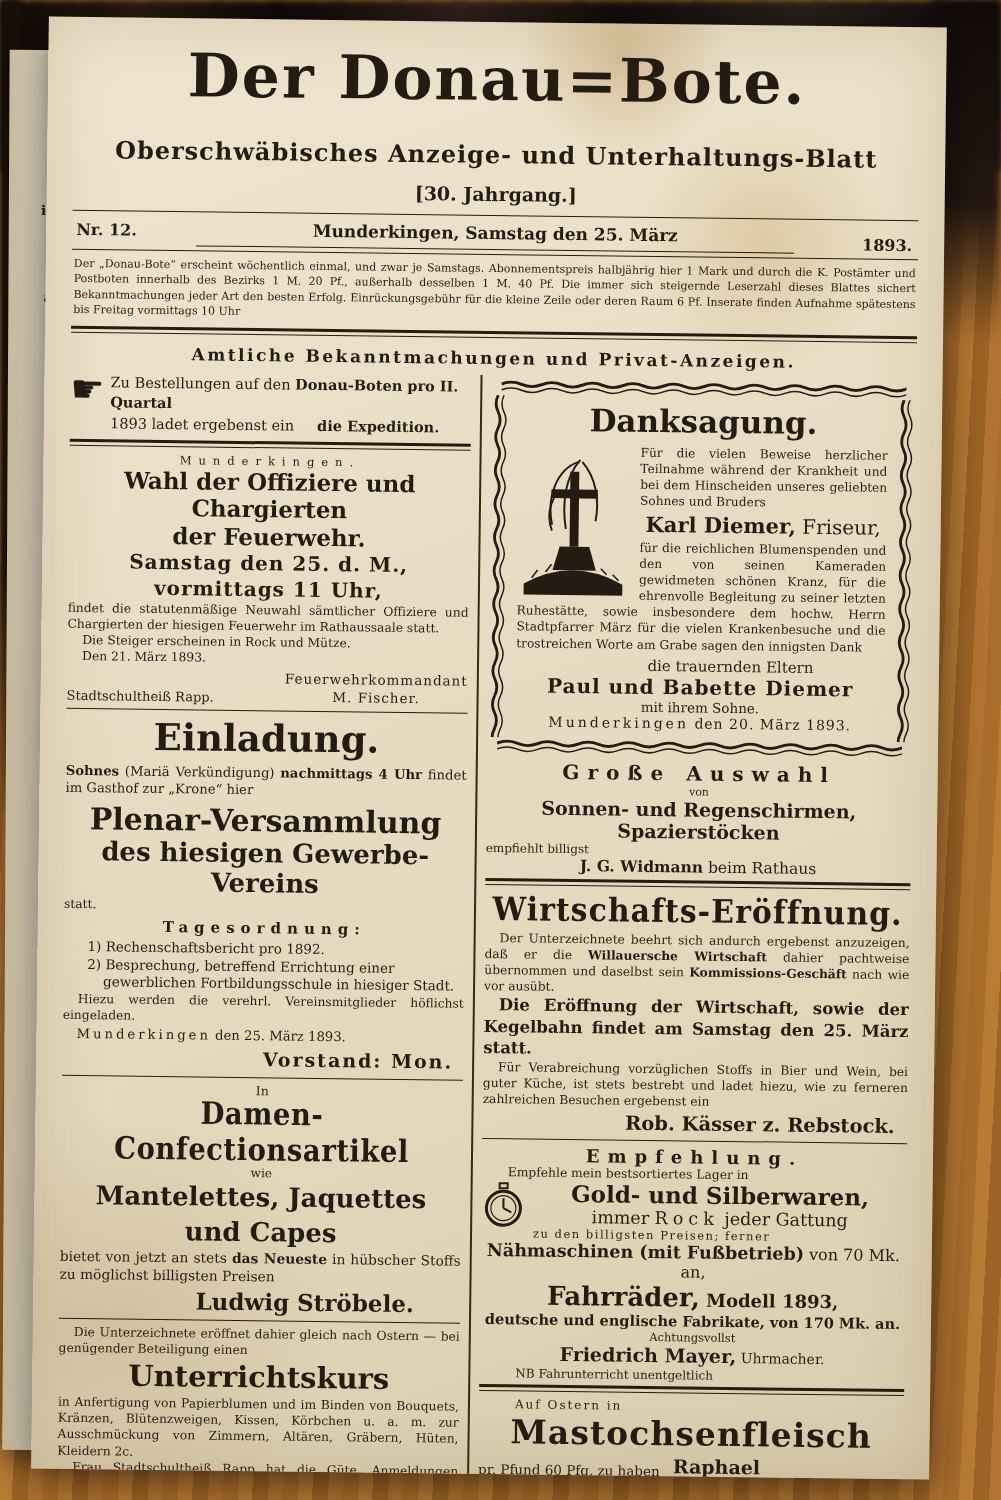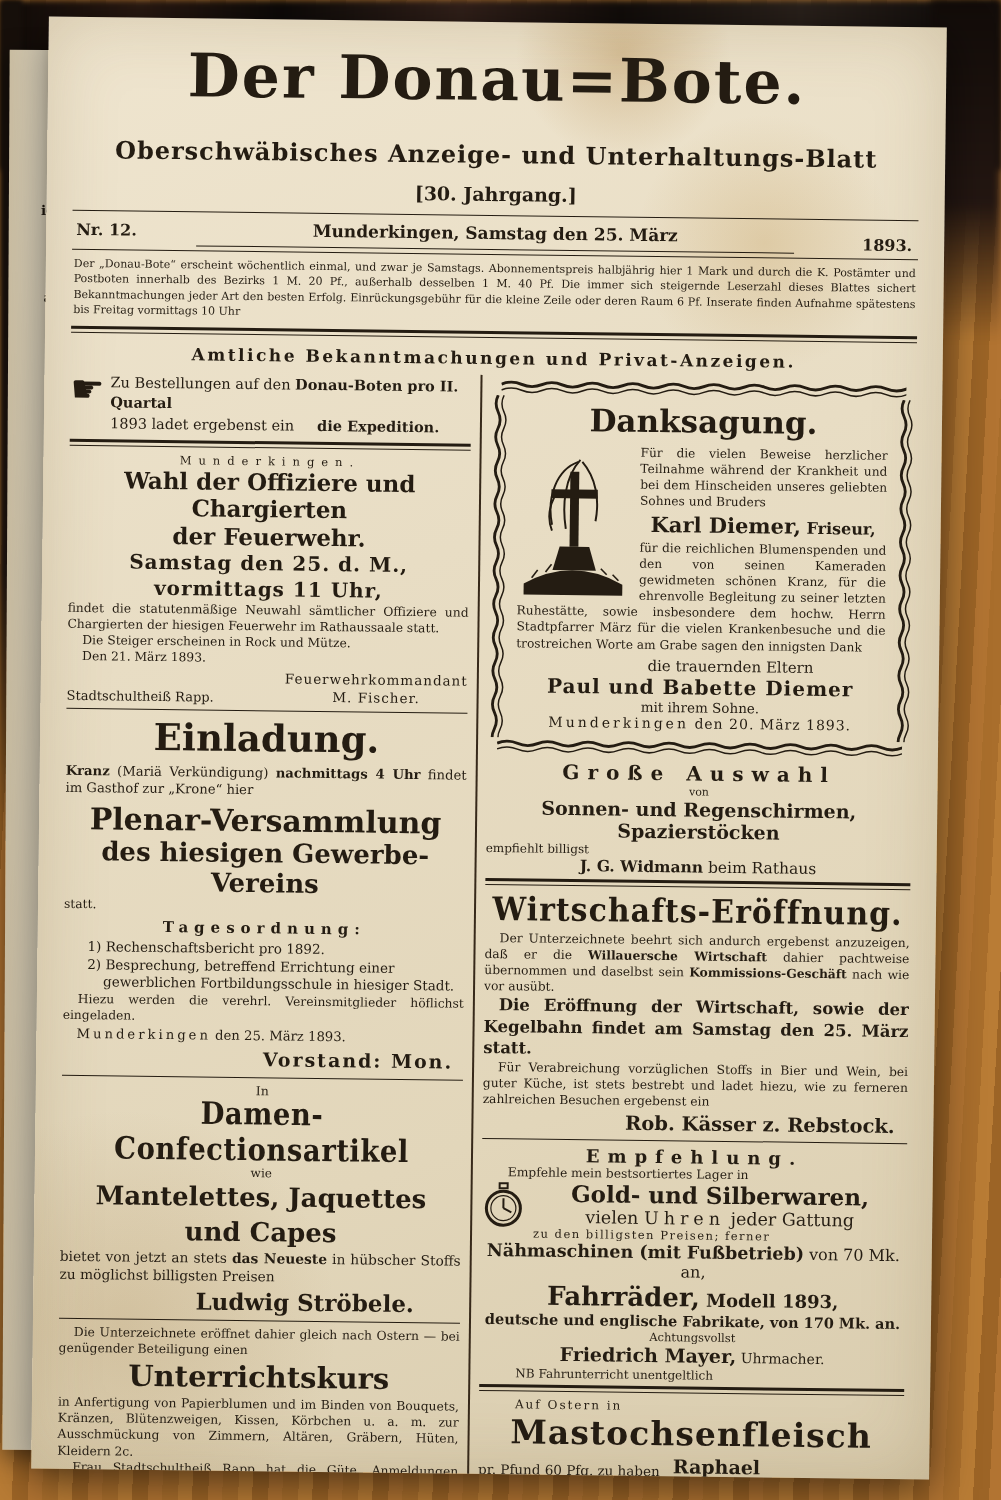--- a/index.html
+++ b/index.html
@@ -90,21 +90,21 @@
   .wave-bot{bottom:0;left:8px;right:8px;height:15px;width:calc(100% - 16px);}
   .wave-l{left:0;top:16px;bottom:16px;width:15px;height:calc(100% - 32px);}
   .wave-r{right:0;top:16px;bottom:16px;width:15px;height:calc(100% - 32px);}
   path.wv{fill:none;stroke:#241c12;stroke-width:3.4;}
   path.wv2{fill:none;stroke:#241c12;stroke-width:1.8;}
   .dk-title{font-size:31px;font-weight:bold;text-align:center;margin:4px 0 6px;}
   .dk-cross{float:left;width:112px;height:148px;margin:4px 10px 2px 0;}
   .dk-p{font-size:12.2px;line-height:1.32;text-align:justify;}
   .dk-name{text-align:center;margin:3px 0;}
   .dk-name .nm{font-size:21px;font-weight:bold;}
-  .dk-name .rl{font-size:16px;font-weight:bold;margin-top:46px;}
+  .dk-name .rl{font-size:20px;font-weight:normal;margin-top:46px;}
   .dk-mourn{font-size:15px;text-align:center;padding-left:60px;margin-top:4px;}
   .dk-parents{font-size:20px;font-weight:bold;text-align:center;letter-spacing:1px;}
   .dk-son{font-size:13.5px;text-align:center;}
   .dk-date{font-size:14px;text-align:center;letter-spacing:1px;}
 
   .gr-t{font-size:20px;letter-spacing:8px;text-align:center;font-weight:bold;margin-top:2px;}
   .gr-von{font-size:11px;text-align:center;}
   .gr-items{font-size:19px;font-weight:bold;text-align:center;}
   .gr-offer{font-size:12px;margin-top:1px;}
   .gr-sig{font-size:15.5px;text-align:center;}
@@ -220,21 +220,21 @@
             <span>Feuerwehrkommandant</span><br>
             <span>M. Fischer.</span>
           </span>
         </div>
       </div>
       <div class="rule"></div>
 
       <div>
         <div class="einl-t">Einladung.</div>
         <div class="body-sm" style="font-size:13.2px">
-          <span class="b">Kranz</span><span> (Mariä Verkündigung) </span><span class="b">nachmittags 4 Uhr</span><span> findet im Gasthof zur „Krone“ hier</span>
+          <span class="b">Sohnes</span><span> (Mariä Verkündigung) </span><span class="b">nachmittags 4 Uhr</span><span> findet im Gasthof zur „Krone“ hier</span>
         </div>
         <div class="einl-m1">Plenar-Versammlung</div>
         <div class="einl-m2">des hiesigen Gewerbe-Vereins</div>
         <div class="body-sm">statt.</div>
         <div class="agenda">Tagesordnung:</div>
         <div class="ag-item">1) Rechenschaftsbericht pro 1892.</div>
         <div class="ag-item ag-item2">2) Besprechung, betreffend Errichtung einer gewerblichen Fortbildungsschule in hiesiger Stadt.</div>
         <div class="body-sm indent">Hiezu werden die verehrl. Vereinsmitglieder höflichst eingeladen.</div>
         <div class="body-sm" style="font-size:13.2px;padding-left:14px;margin-top:2px">
           <span style="letter-spacing:3px">Munderkingen</span><span> den 25. März 1893.</span>
@@ -351,21 +351,21 @@
           <g stroke="#241c12" fill="none">
             <rect x="18" y="2" width="8" height="5" stroke-width="2"></rect>
             <circle cx="22" cy="27" r="17" stroke-width="3"></circle>
             <circle cx="22" cy="27" r="12.5" stroke-width="1.2"></circle>
             <line x1="22" y1="27" x2="22" y2="17" stroke-width="2"></line>
             <line x1="22" y1="27" x2="30" y2="31" stroke-width="2"></line>
           </g>
         </svg>
         <div class="emp-gold">Gold- und Silberwaren,</div>
         <div class="emp-sowie">
-          <span>vielen </span><span class="uh">Uhren</span><span> jeder Gattung</span>
+          <span>immer </span><span class="uh">Rock</span><span> jeder Gattung</span>
         </div>
         <div class="emp-preise">zu den billigsten Preisen; ferner</div>
         <div class="emp-naeh">
           <span class="nb1">Nähmaschinen (mit Fußbetrieb)</span><span> von 70 Mk. an,</span>
         </div>
         <div class="emp-fahr">
           <span class="f1">Fahrräder,</span><span class="f2"> Modell 1893,</span>
         </div>
         <div class="emp-fab">deutsche und englische Fabrikate, von 170 Mk. an.</div>
         <div class="emp-acht">Achtungsvollst</div>

